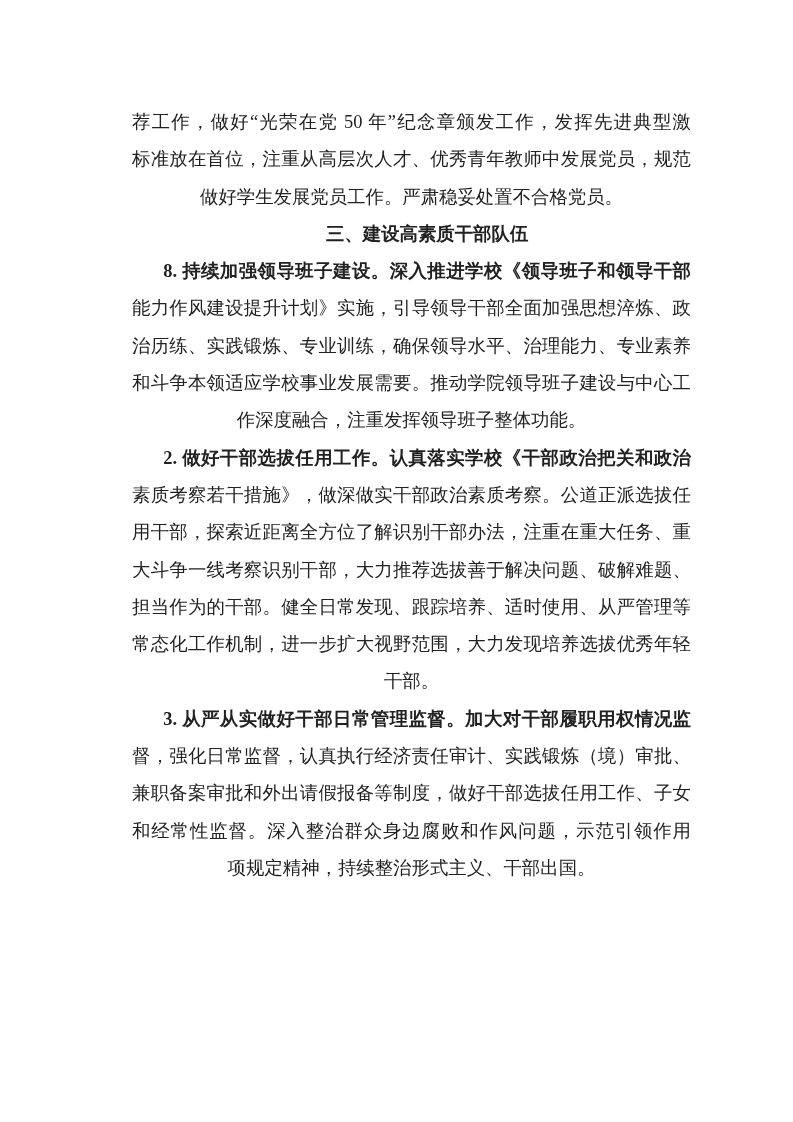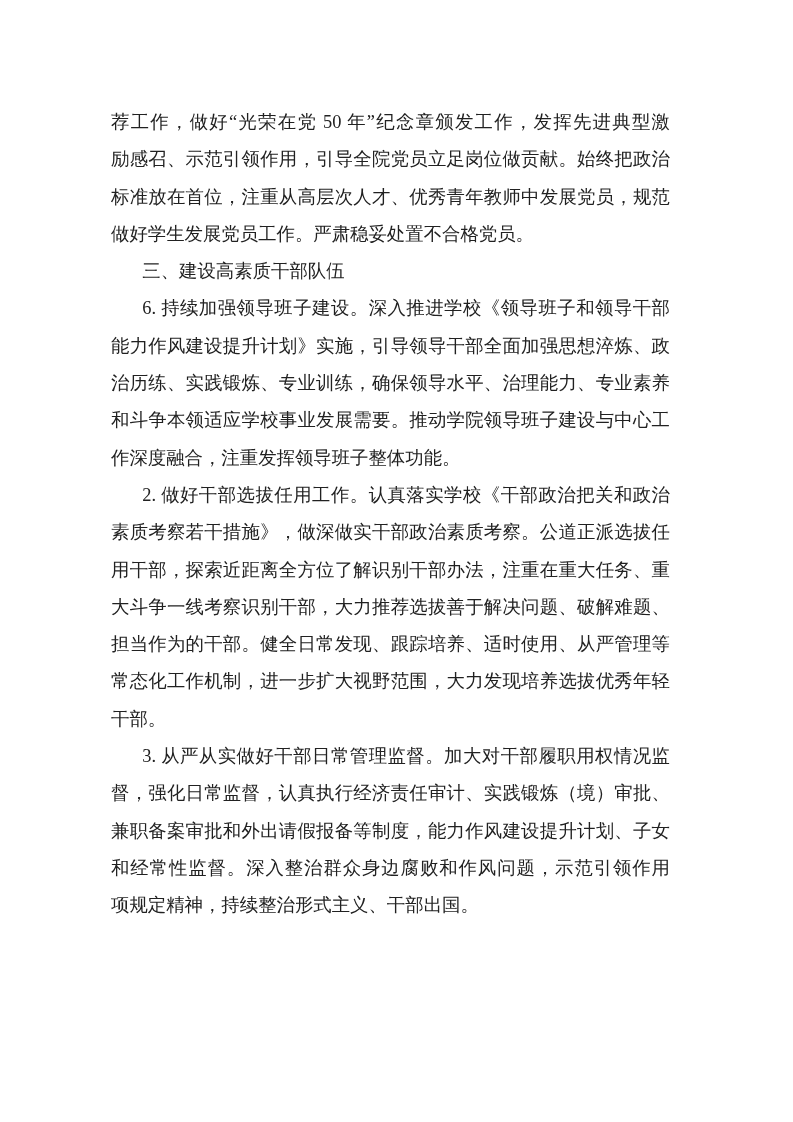--- a/index.html
+++ b/index.html
@@ -15,65 +15,65 @@
   }
   .page {
     position: absolute;
     left: 0; top: 0;
     width: 793px;
     height: 1122px;
     background: #ffffff;
   }
   .doc {
     position: absolute;
-    left: 111px;
+    left: 132px;
     top: 104px;
     width: 559px;
     font-family: "Liberation Serif", "DejaVu Serif", serif;
     font-size: 18.4px;
     line-height: 37.3px;
     color: #212121;
     font-weight: 400;
   }
   .ln {
     height: 37.3px;
     overflow: hidden;
-    text-align: left;
+    text-align: center;
   }
   
   .j {
     text-align: justify;
     text-align-last: justify;
   }
   
   .ind {
     text-indent: 1.7em;
+    font-weight: bold;
   }
 </style>
 </head>
 <body>
 
 <div class="page">
   <div class="doc">
     <div class="ln j">荐工作，做好“光荣在党 50 年”纪念章颁发工作，发挥先进典型激</div>
-    <div class="ln j">励感召、示范引领作用，引导全院党员立足岗位做贡献。始终把政治</div>
     <div class="ln j">标准放在首位，注重从高层次人才、优秀青年教师中发展党员，规范</div>
     <div class="ln">做好学生发展党员工作。严肃稳妥处置不合格党员。</div>
     <div class="ln ind">三、建设高素质干部队伍</div>
-    <div class="ln ind j">6. 持续加强领导班子建设。深入推进学校《领导班子和领导干部</div>
+    <div class="ln ind j">8. 持续加强领导班子建设。深入推进学校《领导班子和领导干部</div>
     <div class="ln j">能力作风建设提升计划》实施，引导领导干部全面加强思想淬炼、政</div>
     <div class="ln j">治历练、实践锻炼、专业训练，确保领导水平、治理能力、专业素养</div>
     <div class="ln j">和斗争本领适应学校事业发展需要。推动学院领导班子建设与中心工</div>
     <div class="ln">作深度融合，注重发挥领导班子整体功能。</div>
     <div class="ln ind j">2. 做好干部选拔任用工作。认真落实学校《干部政治把关和政治</div>
     <div class="ln j">素质考察若干措施》，做深做实干部政治素质考察。公道正派选拔任</div>
     <div class="ln j">用干部，探索近距离全方位了解识别干部办法，注重在重大任务、重</div>
     <div class="ln j">大斗争一线考察识别干部，大力推荐选拔善于解决问题、破解难题、</div>
     <div class="ln j">担当作为的干部。健全日常发现、跟踪培养、适时使用、从严管理等</div>
     <div class="ln j">常态化工作机制，进一步扩大视野范围，大力发现培养选拔优秀年轻</div>
     <div class="ln">干部。</div>
     <div class="ln ind j">3. 从严从实做好干部日常管理监督。加大对干部履职用权情况监</div>
     <div class="ln j">督，强化日常监督，认真执行经济责任审计、实践锻炼（境）审批、</div>
-    <div class="ln j">兼职备案审批和外出请假报备等制度，能力作风建设提升计划、子女</div>
+    <div class="ln j">兼职备案审批和外出请假报备等制度，做好干部选拔任用工作、子女</div>
     <div class="ln j">和经常性监督。深入整治群众身边腐败和作风问题，示范引领作用</div>
     <div class="ln">项规定精神，持续整治形式主义、干部出国。</div>
   </div>
 </div>
 
 </body></html>

